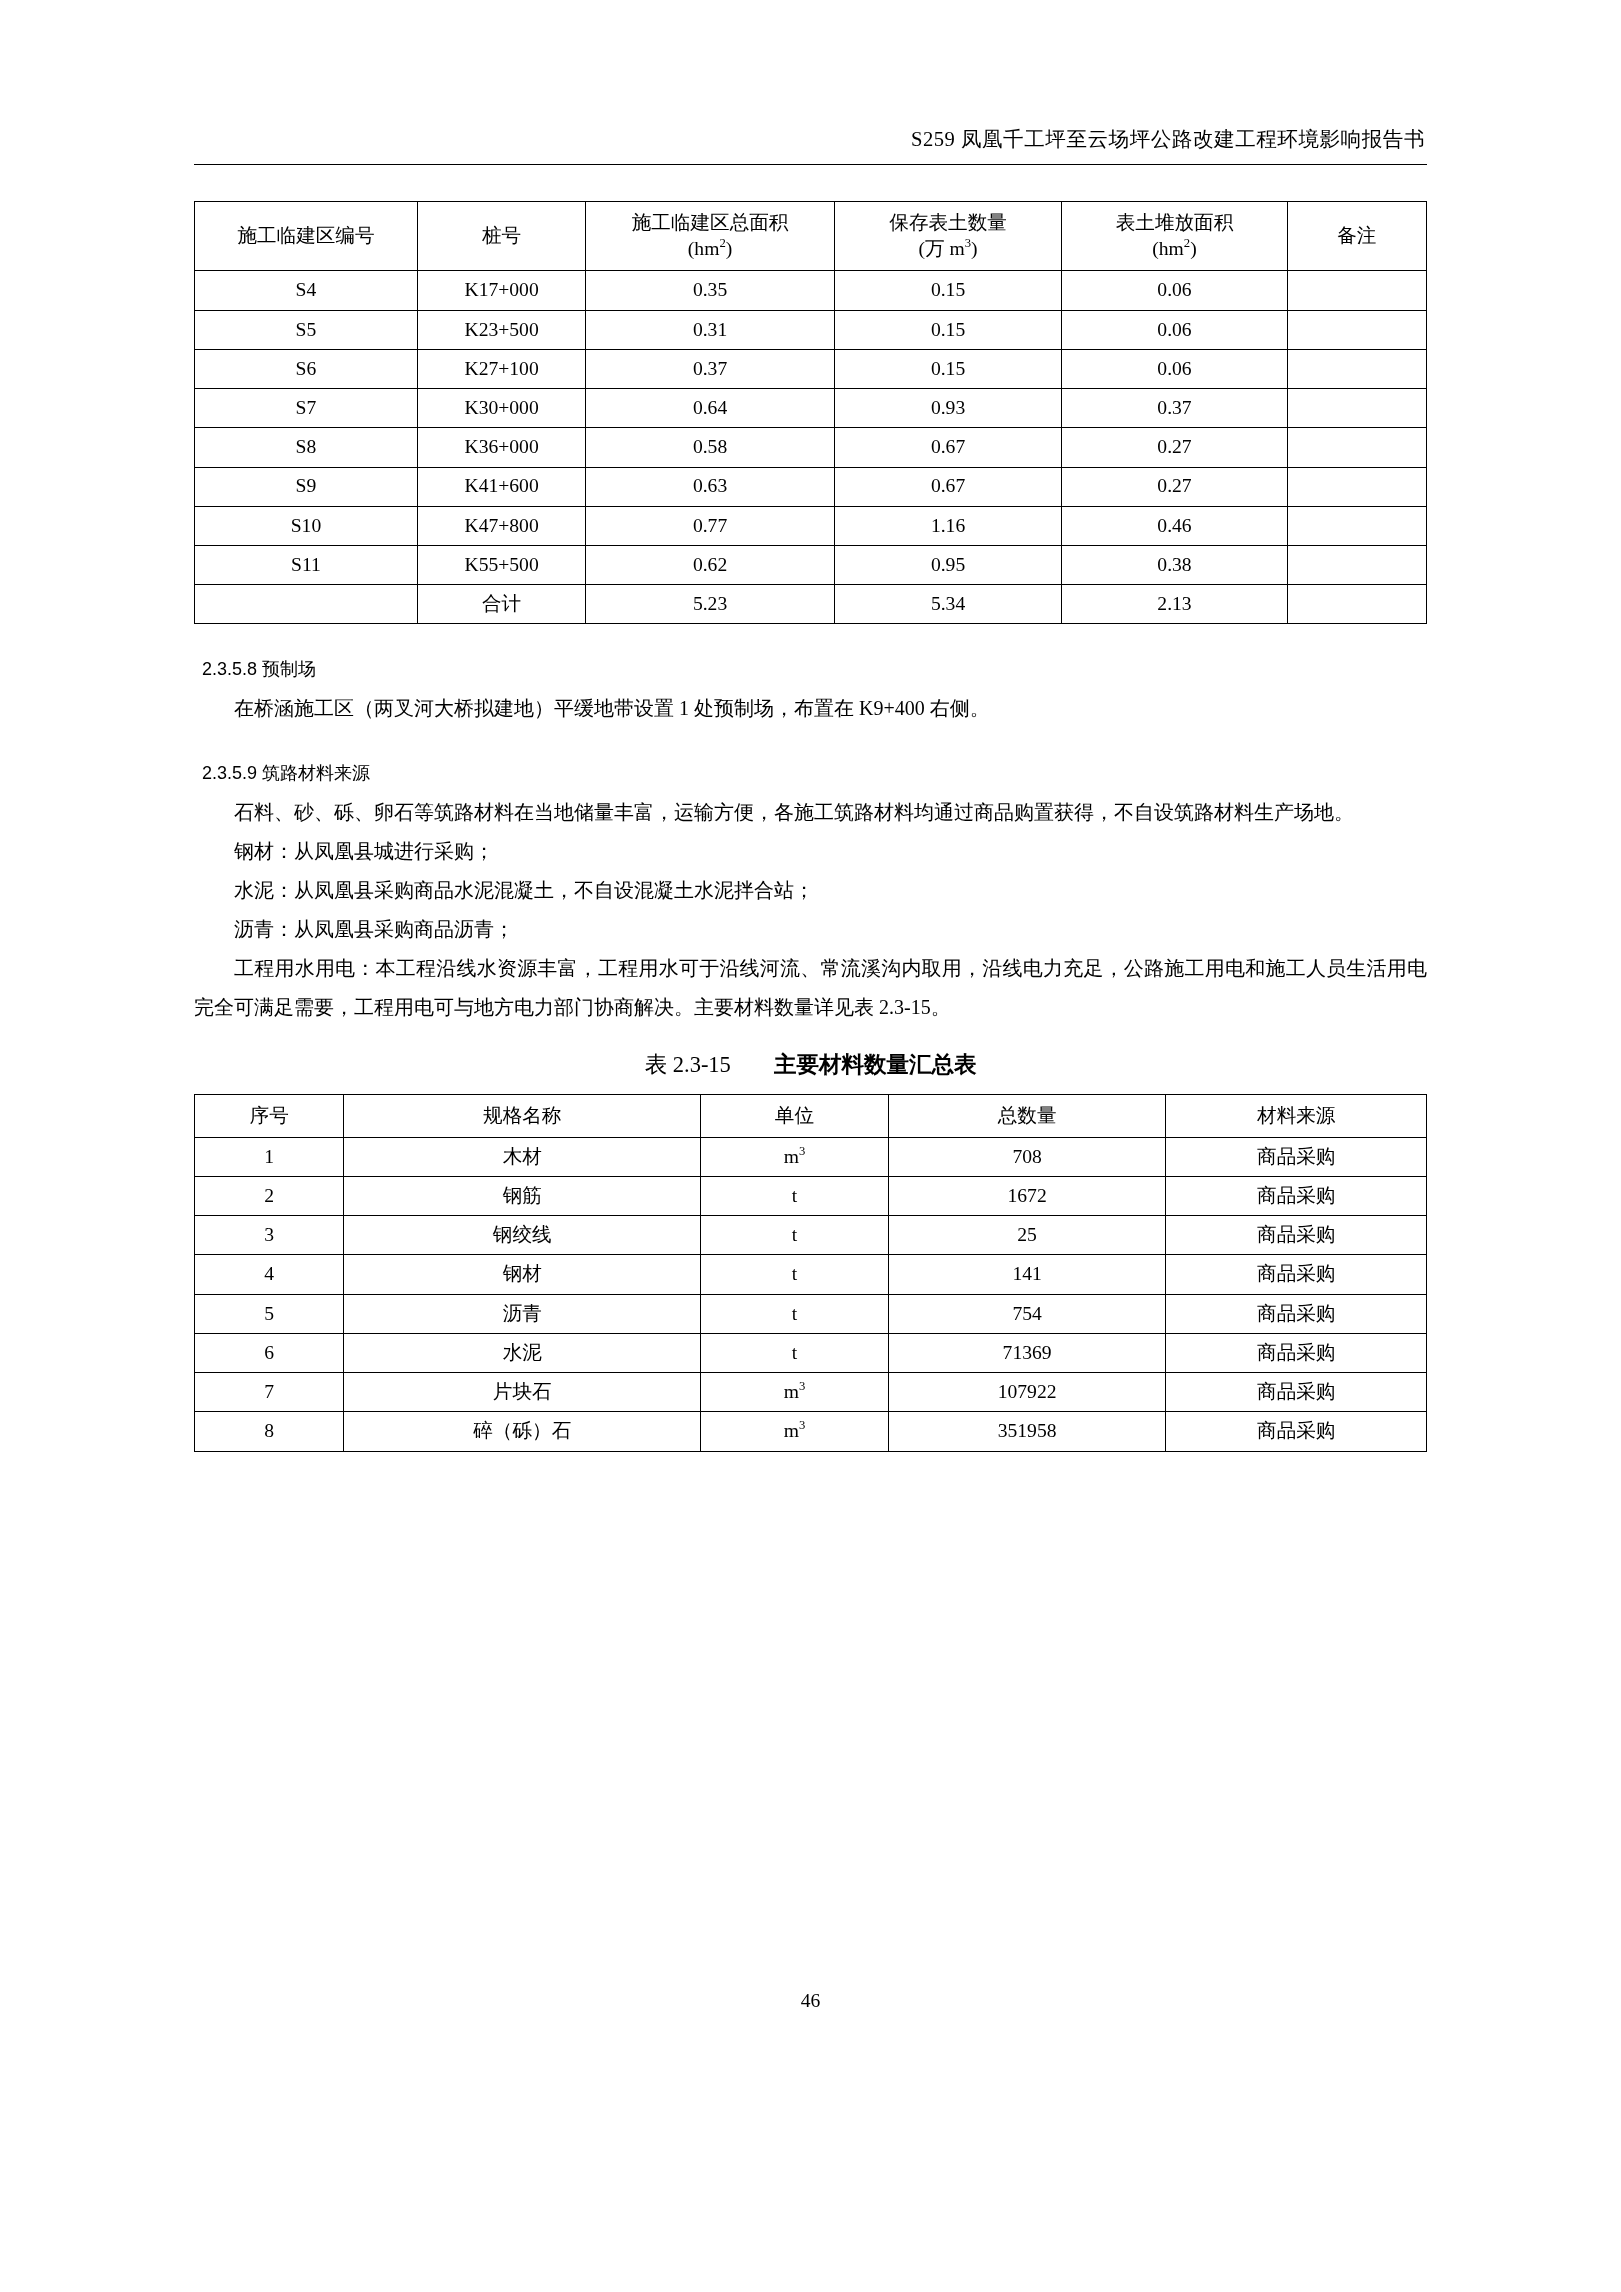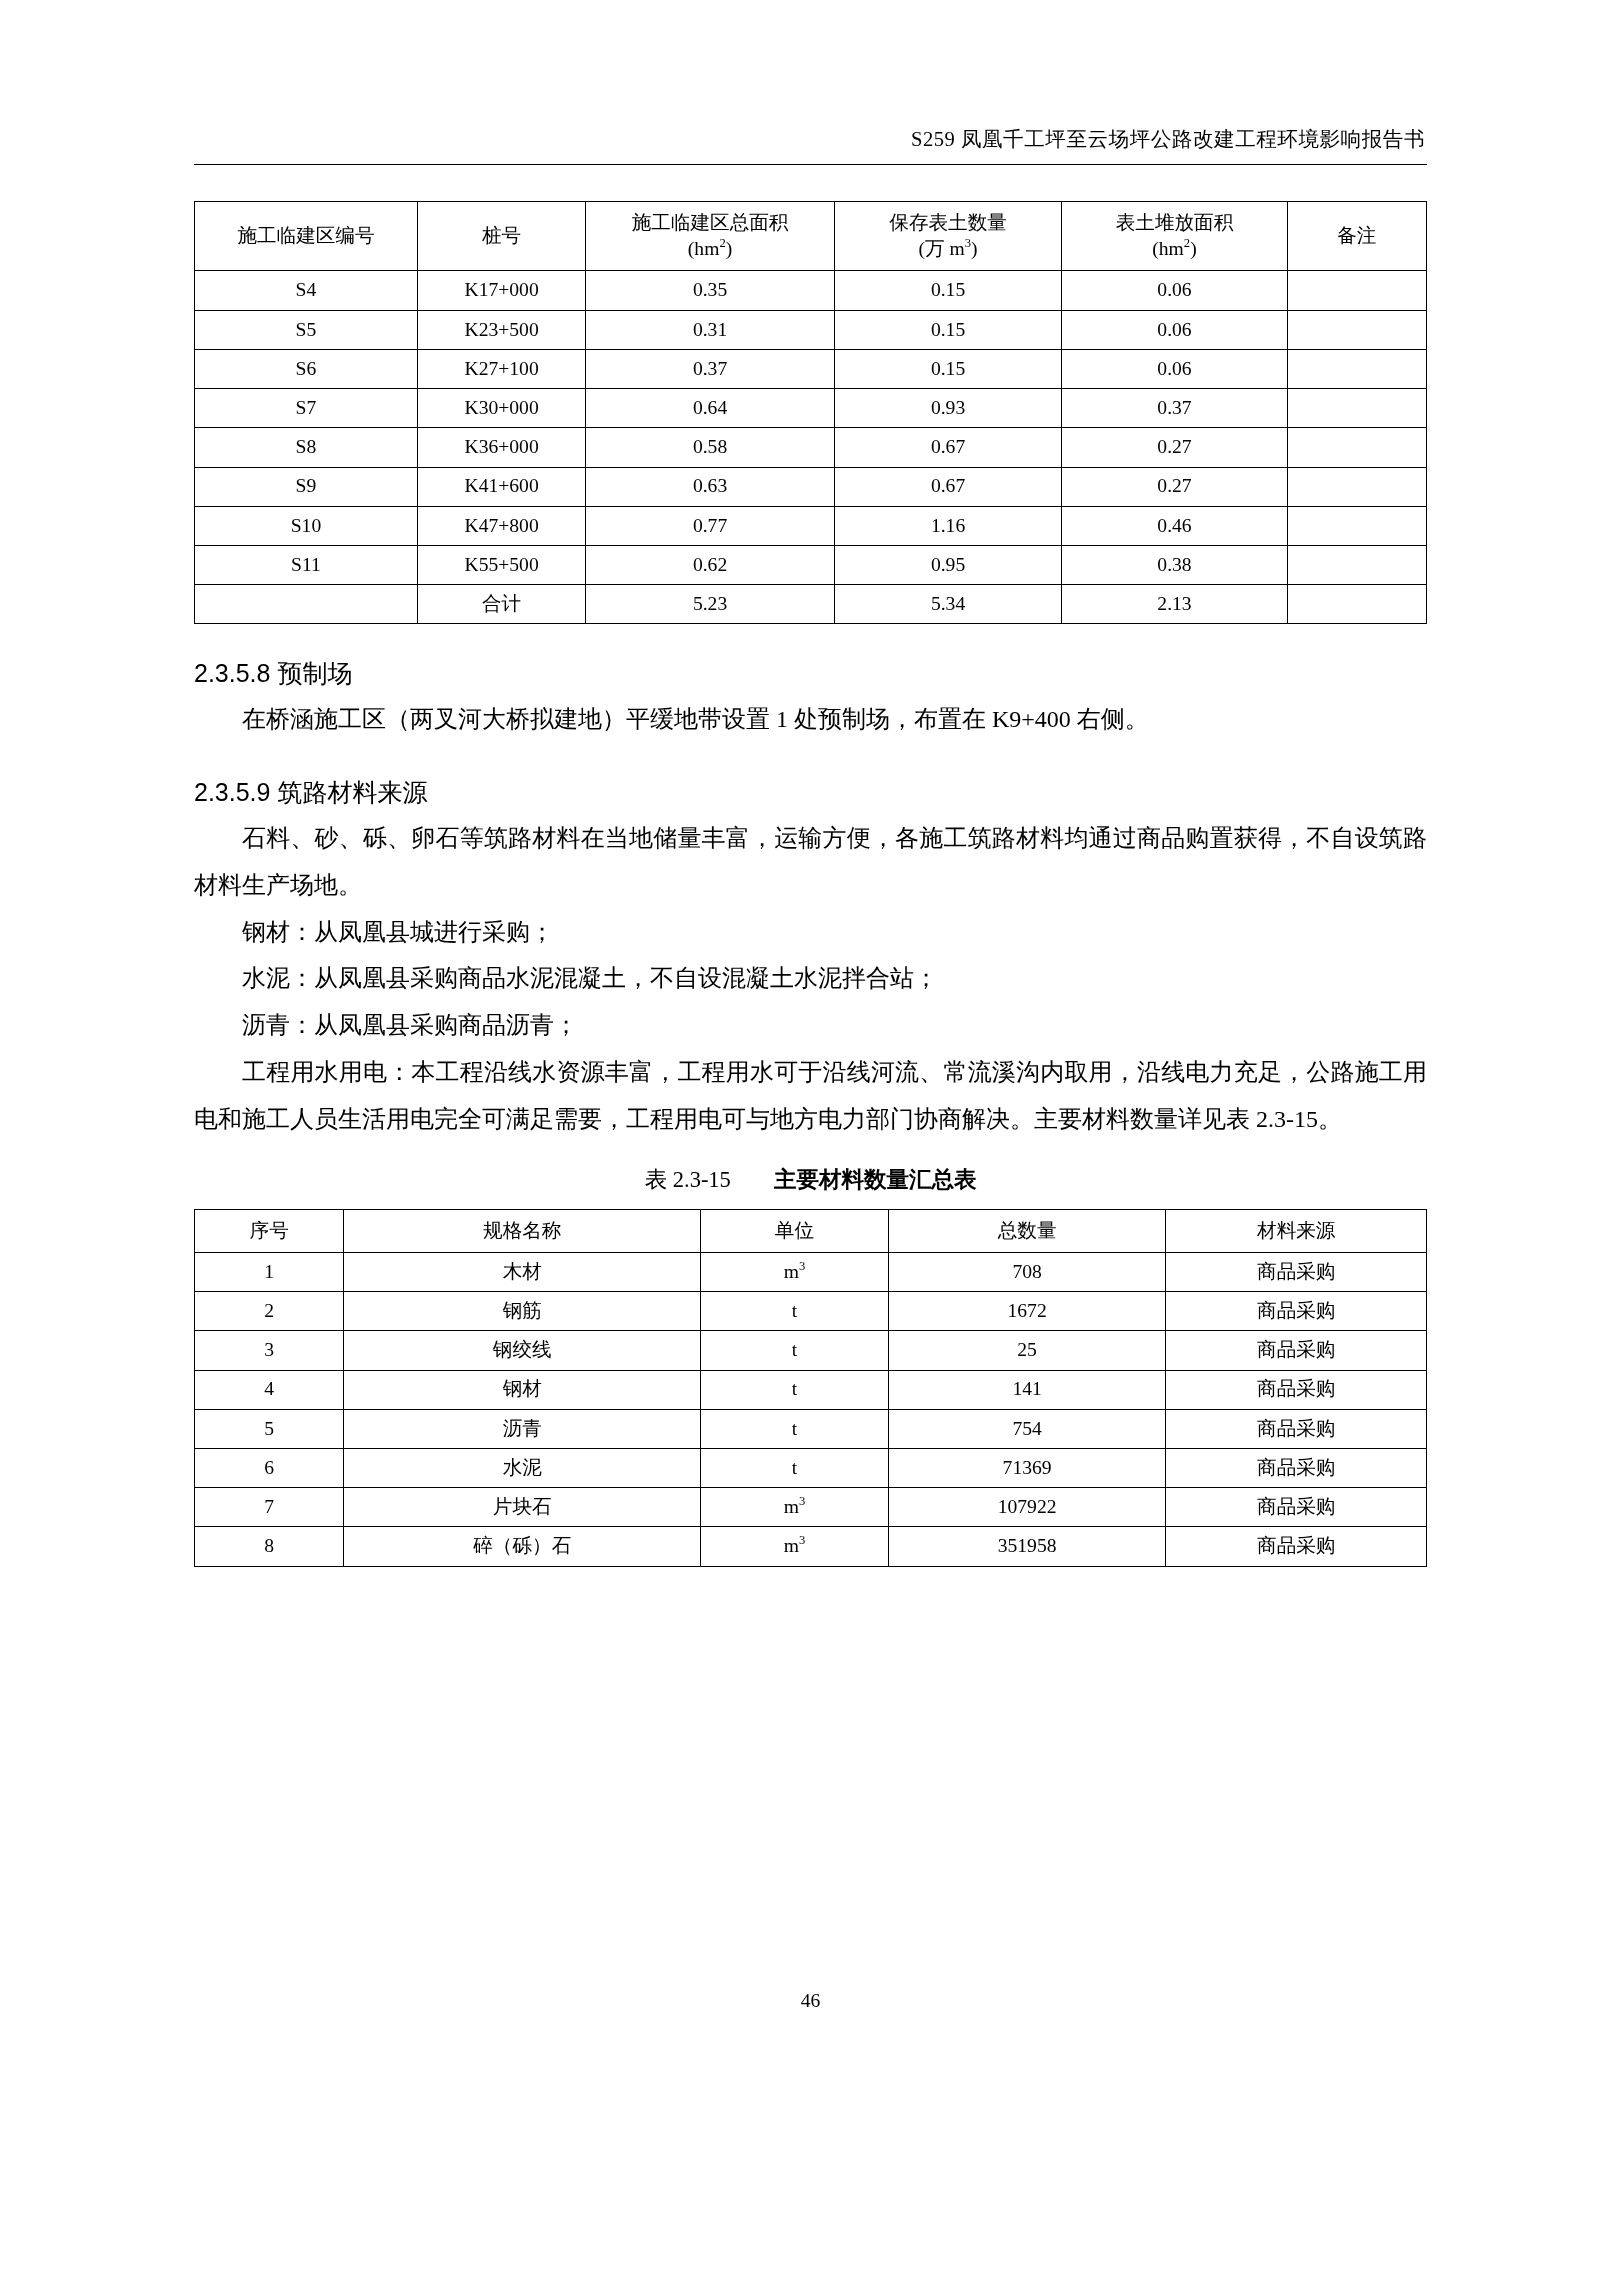--- a/index.html
+++ b/index.html
@@ -62,32 +62,32 @@
   }
   table.doc-table thead td {
     padding: 7.8px 2px;
   }
   .sup {
     font-size: 12.7px;
     vertical-align: super;
     line-height: 0;
   }
   h3.section {
-    font-size: 25px;
+    font-size: 18px;
     font-weight: normal;
-    margin: 0;
+    margin: 8px;
     padding: 0;
     font-family: "Liberation Sans", "DejaVu Sans", sans-serif;
   }
   .sec-wrap {
     margin-top: 33px;
     margin-bottom: 5.9px;
   }
   p.para {
-    font-size: 24px;
+    font-size: 20px;
     line-height: 1.95;
     margin: 0;
     text-align: justify;
     text-justify: inter-ideograph;
     text-indent: 2em;
     font-family: "Liberation Serif", "DejaVu Serif", serif;
   }
   .tbl-caption {
     text-align: center;
     font-size: 22.5px;

